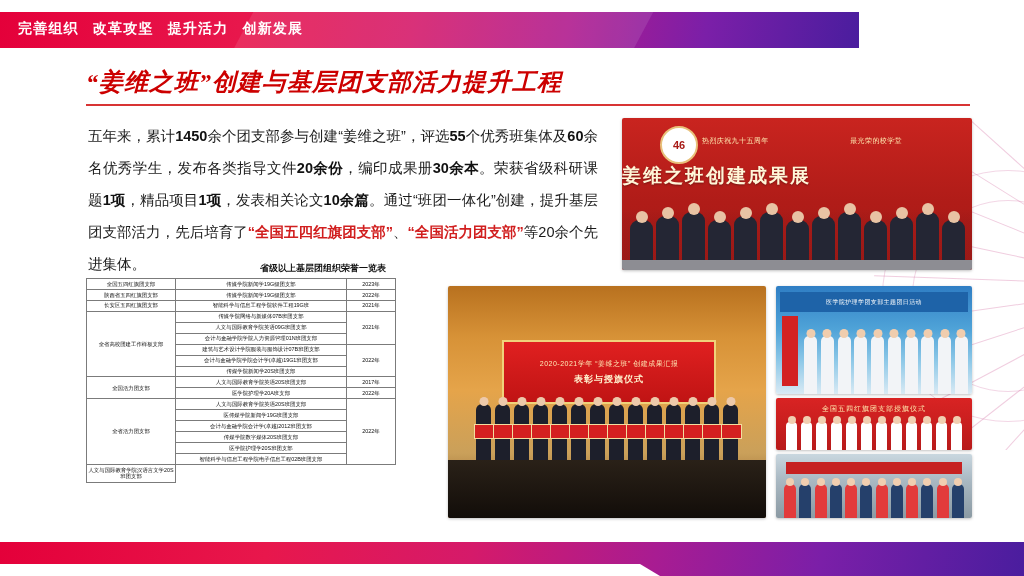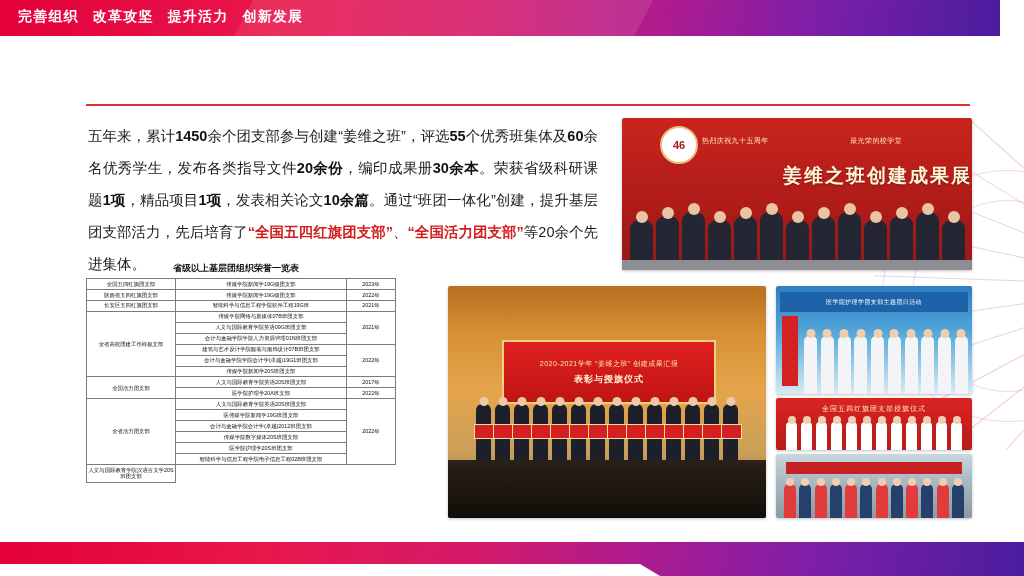--- a/index.html
+++ b/index.html
@@ -17,22 +17,22 @@
   .slide {
     position: absolute;
     inset: 0;
     background: #ffffff;
     overflow: hidden;
   }
 
   
   .top-banner {
     position: absolute;
-    top: 0; left: 0;
-    width: 1000px;
+    top: 12px; left: 0;
+    width: 859px;
     height: 36px;
     background: linear-gradient(100deg, #e4003a 0%, #e8174c 28%, #d51a6a 48%, #b01b8e 66%, #7b1fa8 82%, #4a1d9e 100%);
     overflow: hidden;
   }
   .top-banner .sheen {
     position: absolute;
     top: -20px; left: 240px;
     width: 400px; height: 90px;
     background: rgba(255,255,255,0.10);
     transform: skewX(-28deg);
@@ -130,21 +130,21 @@
   .body-text .hl { color: #d11f1f; font-weight: bold; }
 
   
   .table-wrap {
     position: absolute;
     left: 86px;
     top: 262px;
     width: 300px;
   }
   .table-caption {
-    text-align: center;
+    text-align: right;
     font-size: 9px;
     color: #111;
     margin-bottom: 3px;
     font-weight: bold;
   }
   table.honor {
     border-collapse: collapse;
     width: 300px;
     table-layout: fixed;
   }
@@ -185,21 +185,21 @@
     display: flex; align-items: center; justify-content: center;
   }
   #photo-exhibition .sub-l, #photo-exhibition .sub-r {
     position: absolute; top: 18px;
     font-size: 7px; color: #ffe9b0; letter-spacing: 0.4px;
   }
   #photo-exhibition .sub-l { left: 80px; }
   #photo-exhibition .sub-r { right: 70px; }
   #photo-exhibition .headline {
     position: absolute; left: 0; right: 0; top: 45px;
-    text-align: right;
+    text-align: left;
     font-size: 19px; font-weight: bold; color: #fff6d8;
     letter-spacing: 2px;
     text-shadow: 0 1px 2px rgba(0,0,0,0.35);
     font-family: "Liberation Serif", serif;
   }
   #photo-exhibition .crowd {
     position: absolute; left: 0; bottom: 0; width: 350px; height: 62px;
     background: linear-gradient(180deg, rgba(0,0,0,0) 0%, rgba(10,10,25,0.05) 20%, rgba(10,10,25,0.1) 100%);
   }
   #photo-exhibition .person {
@@ -344,20 +344,21 @@
       <i style="transform: rotate(12deg);"></i>
       <i style="transform: rotate(22deg);"></i>
       <i style="transform: rotate(32deg);"></i>
       <i style="transform: rotate(42deg);"></i>
       <i style="transform: rotate(52deg);"></i>
       <i style="transform: rotate(62deg);"></i>
     </div>
   <div class="corner-circle"></div>
   <div class="corner-circle c2"></div>
 
+  <div class="title">“姜维之班”创建与基层团支部活力提升工程</div>
   <div class="title-rule"></div>
 
   <div class="body-text" id="body-paragraph"><span>五年来，累计</span><b>1450</b><span>余个团支部参与创建“姜维之班”，评选</span><b>55</b><span>个优秀班集体及</span><b>60</b><span>余名优秀学生，发布各类指导文件</span><b>20余份</b><span>，编印成果册</span><b>30余本</b><span>。荣获省级科研课题</span><b>1项</b><span>，精品项目</span><b>1项</b><span>，发表相关论文</span><b>10余篇</b><span>。通过“班团一体化”创建，提升基层团支部活力，先后培育了</span><span class="hl">“全国五四红旗团支部”</span><span>、</span><span class="hl">“全国活力团支部”</span><span>等20余个先进集体。</span></div>
 
   <div class="table-wrap">
     <div class="table-caption">省级以上基层团组织荣誉一览表</div>
     <table class="honor">
       <tbody id="honor-tbody">
           <tr>
             <td class="c1">全国五四红旗团支部</td>

